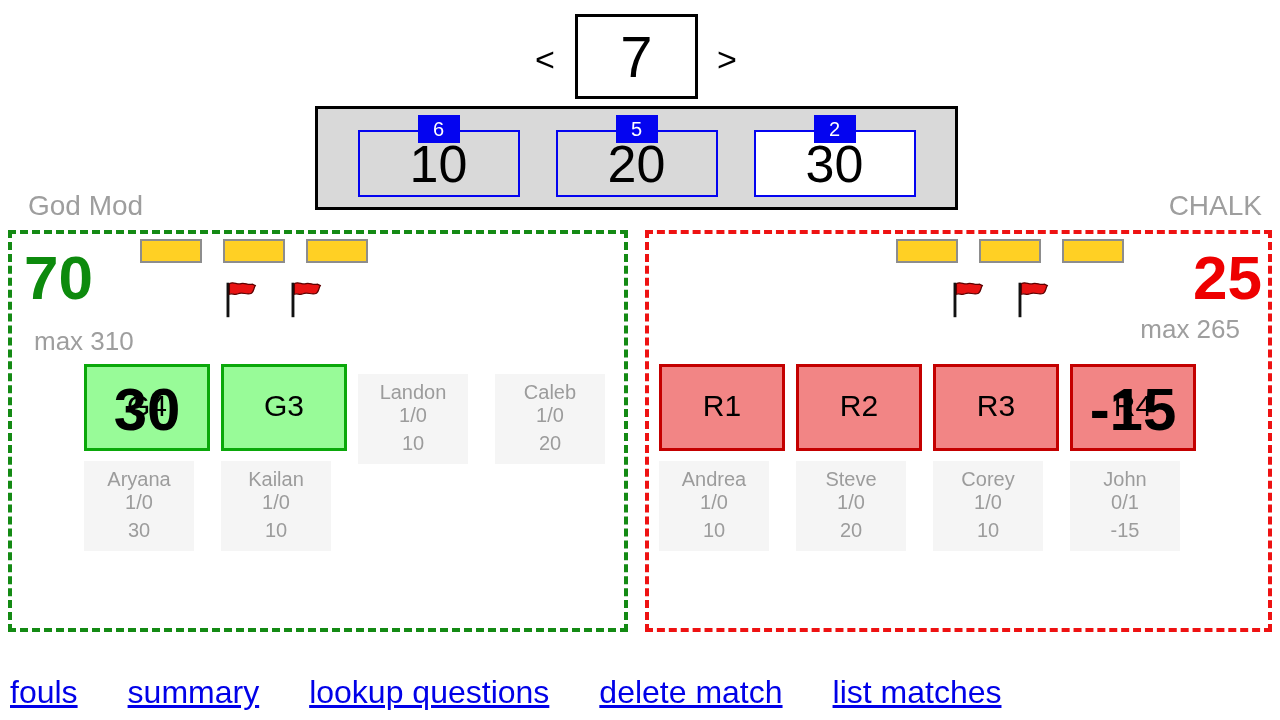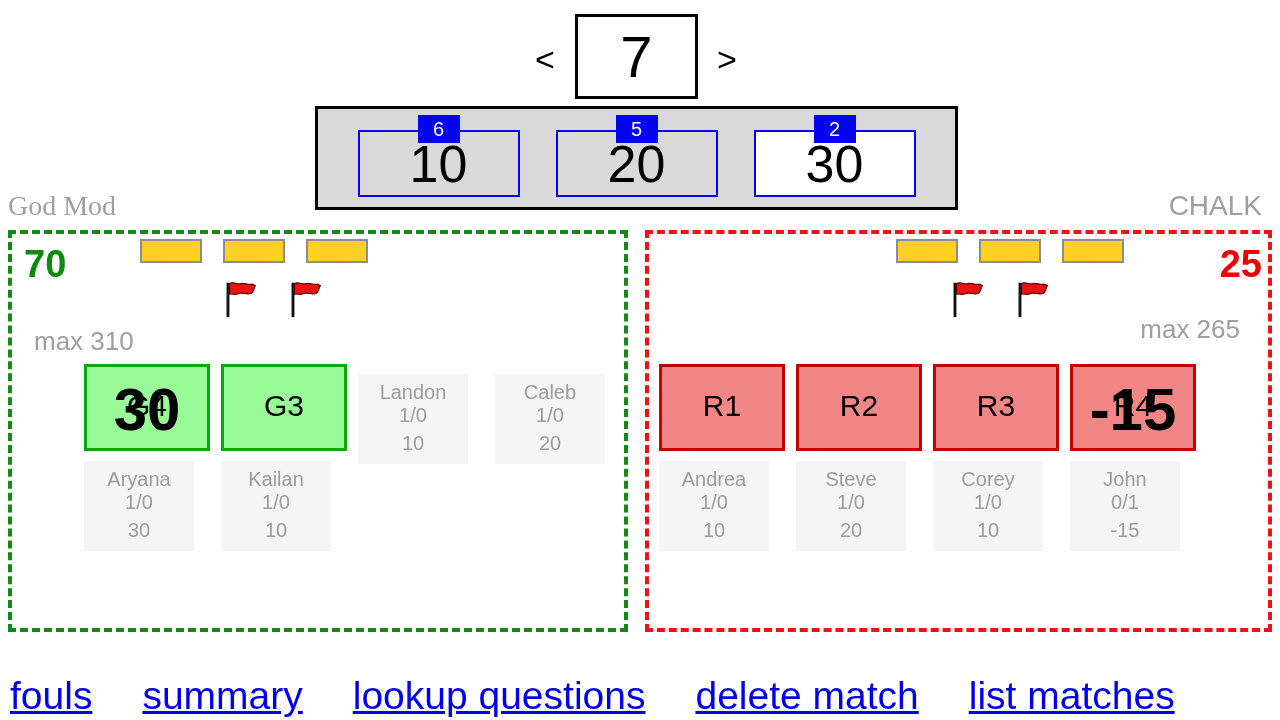--- a/index.html
+++ b/index.html
@@ -45,27 +45,27 @@
   .option.selected { background: #ffffff; }
   .count-badge {
     position: absolute; top: -17px; left: 50%;
     transform: translateX(-50%);
     width: 42px; height: 28px;
     background: #0404f0; color: #fff;
     font-size: 20px; line-height: 28px; text-align: center;
   }
   
   .team-label { position: absolute; top: 190px; font-size: 28px; color: #9e9e9e; }
-  #left-team-label { left: 8px; font-family: Liberation Serif, serif; }
+  #left-team-label { left: 28px; }
   #right-team-label { right: 18px; text-align: right; }
   
   .team-panel { position: absolute; top: 230px; height: 402px; }
   #left-panel  { left: 8px;   width: 620px; border: 4px dashed #148a14; }
   #right-panel { left: 645px; width: 627px; border: 4px dashed #ee1212; }
-  .team-score { position: absolute; font-size: 38px; font-weight: bold; line-height: 1.1; }
+  .team-score { position: absolute; font-size: 62px; font-weight: bold; line-height: 1.1; }
   #left-panel  .team-score { left: 12px; top: 10px; color: #0d8a0d; }
   #right-panel .team-score { right: 6px; top: 10px; color: #ee0000; }
   .team-max { position: absolute; font-size: 26px; color: #9e9e9e; }
   #left-panel  .team-max { left: 22px; top: 92px; }
   #right-panel .team-max { right: 28px; top: 80px; }
   .bars-row { position: absolute; top: 5px; display: flex; gap: 21px; }
   #left-panel  .bars-row { left: 128px; }
   #right-panel .bars-row { right: 144px; }
   .timeout-bar { width: 62px; height: 24px; background: #ffd024; border: 2px solid #8d8d8d; }
   .flags-row { position: absolute; top: 42px; display: flex; gap: 19px; }
@@ -91,21 +91,21 @@
   }
   .stat-card {
     margin-top: 10px; width: 110px; height: 90px;
     background: #f5f5f5; color: #9c9c9c;
     text-align: center; font-size: 20px; line-height: 23px;
     padding-top: 7px;
   }
   .stat-points { margin-top: 5px; }
   
   .footer { position: absolute; left: 10px; top: 674px; display: flex; gap: 50px; }
-  .footer a { color: #0101e8; font-size: 39px; text-decoration: underline; cursor: pointer; }
+  .footer a { color: #0101e8; font-size: 32px; text-decoration: underline; cursor: pointer; }
 </style>
 </head>
 <body>
 
 <div id="prev-arrow" class="nav-arrow">&lt;</div>
 <div class="qbox">7</div>
 <div id="next-arrow" class="nav-arrow">&gt;</div>
 
 <div class="points-panel">
   <div class="option">

